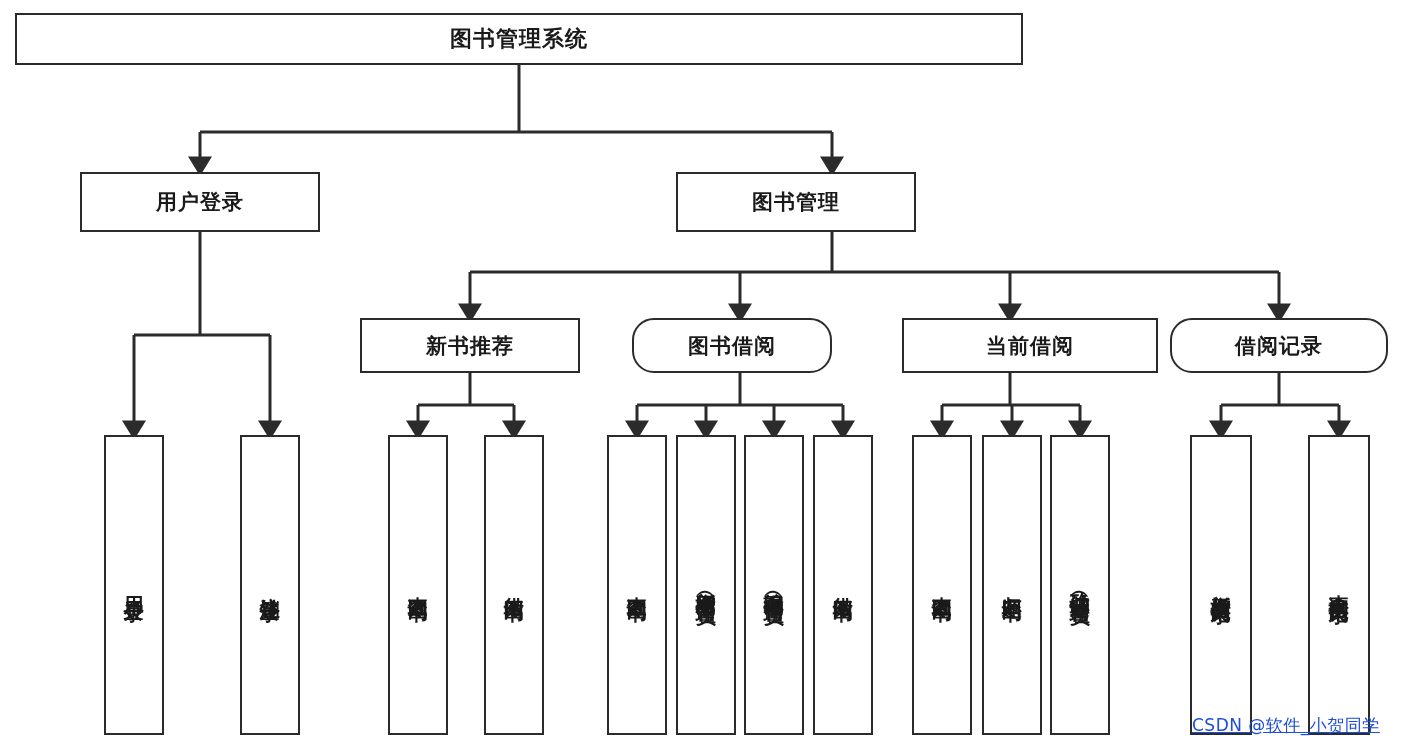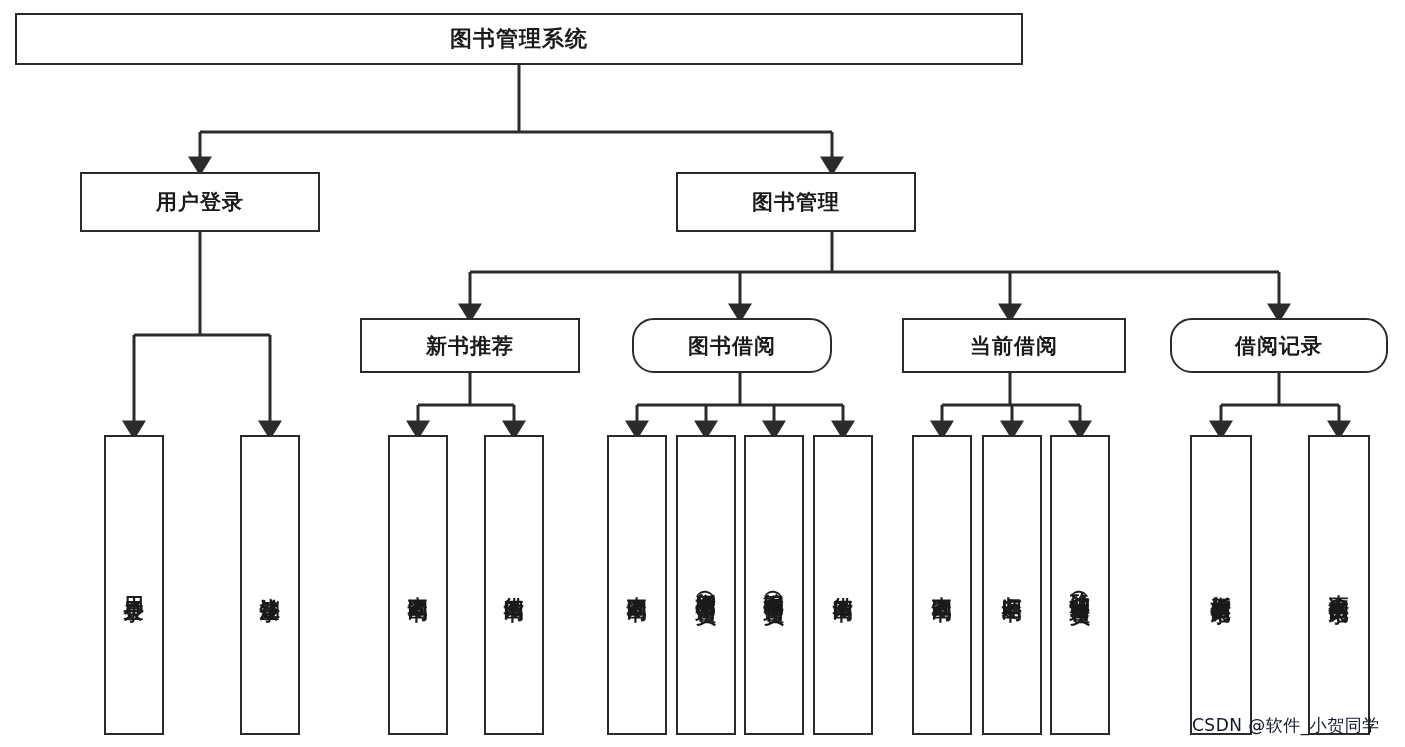--- a/index.html
+++ b/index.html
@@ -60,24 +60,25 @@
     line-height: 1.12;
     letter-spacing: 2px;
     white-space: nowrap;
     display: block;
   }
   #watermark {
     position: absolute;
     left: 1192px;
     top: 714px;
     font-size: 17px;
-    color: #0f172a;
+    color: #1d4ed8;
     letter-spacing: 0.5px;
     white-space: nowrap;
     z-index: 3;
+    text-decoration: underline;
   }
 </style>
 </head>
 <body>
 
 <div id="diagram">
 
   <svg id="edges" viewBox="0 0 1405 747" width="1405" height="747" aria-hidden="true">
     <defs>
       <marker id="arrowhead" markerWidth="10" markerHeight="10" refX="2.2" refY="4" orient="auto" markerUnits="strokeWidth">
@@ -131,21 +132,21 @@
     </g>
   </svg>
 
   <div class="node root" style="left: 15px; top: 13px; width: 1008px; height: 52px;">图书管理系统</div>
 
   <div class="node branch" style="left: 80px; top: 172px; width: 240px; height: 60px;">用户登录</div>
   <div class="node branch" style="left: 676px; top: 172px; width: 240px; height: 60px;">图书管理</div>
 
   <div class="node branch" style="left: 360px; top: 318px; width: 220px; height: 55px;">新书推荐</div>
   <div class="node branch" style="left: 632px; top: 318px; width: 200px; height: 55px; border-radius: 22px;">图书借阅</div>
-  <div class="node branch" style="left: 902px; top: 318px; width: 224px; height: 55px;">当前借阅</div>
+  <div class="node branch" style="left: 902px; top: 318px; width: 256px; height: 55px;">当前借阅</div>
   <div class="node branch" style="left: 1170px; top: 318px; width: 218px; height: 55px; border-radius: 22px;">借阅记录</div>
 
   <div class="node leaf" style="left: 104px; top: 435px; width: 60px; height: 300px;">
     <span class="vtext">用户登录</span>
   </div>
   <div class="node leaf" style="left: 240px; top: 435px; width: 60px; height: 300px;">
     <span class="vtext">注销登录</span>
   </div>
   <div class="node leaf" style="left: 388px; top: 435px; width: 60px; height: 300px;">
     <span class="vtext">查询图书</span>

